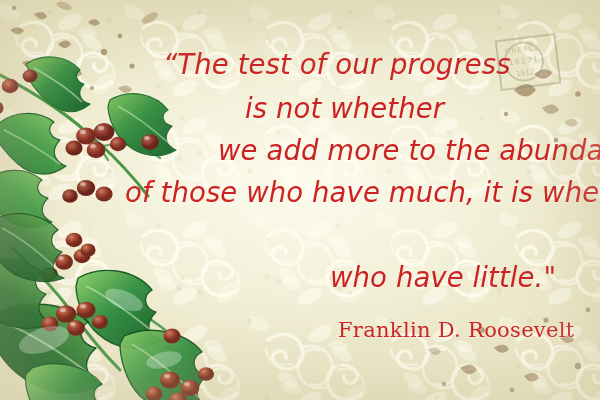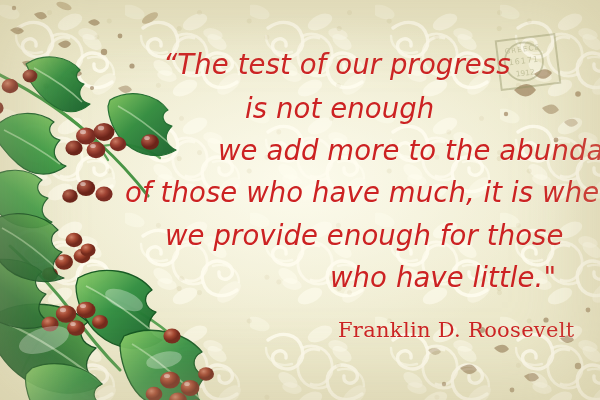--- a/index.html
+++ b/index.html
@@ -343,22 +343,21 @@
       <path d="M4,20 C24,8 54,14 68,30 C58,36 60,48 72,52 C58,64 62,74 74,78
                C54,86 26,80 12,64 C2,52 -2,32 0,24 Z" fill="url(#lg4)" stroke="#0c4a1c" stroke-width="1.2" stroke-linejoin="round" opacity=".9"></path>
       <path d="M12,28 C34,40 56,58 72,74" fill="none" stroke="#d8f0c8" stroke-width="1.6" opacity=".45"></path>
       <ellipse cx="84" cy="40" rx="8.4" ry="7.2" fill="url(#berryC)"></ellipse>
       <ellipse cx="98" cy="50" rx="7.6" ry="6.6" fill="url(#berryC)"></ellipse>
     </svg>
   </div>
 
   <div class="quote">
     <div class="qline l1">“The test of our progress</div>
-    <div class="qline l2">is not enough</div>
+    <div class="qline l2">is not whether</div>
     <div class="qline l3">we add more to the abundance</div>
     <div class="qline l4">of those who have much, it is whether</div>
-    <div class="qline l5">we provide enough for those</div>
     <div class="qline l6">who have little."</div>
     <div class="author">Franklin D. Roosevelt</div>
   </div>
 
   <div class="vignette"></div>
 </div>
 
 </body></html>

